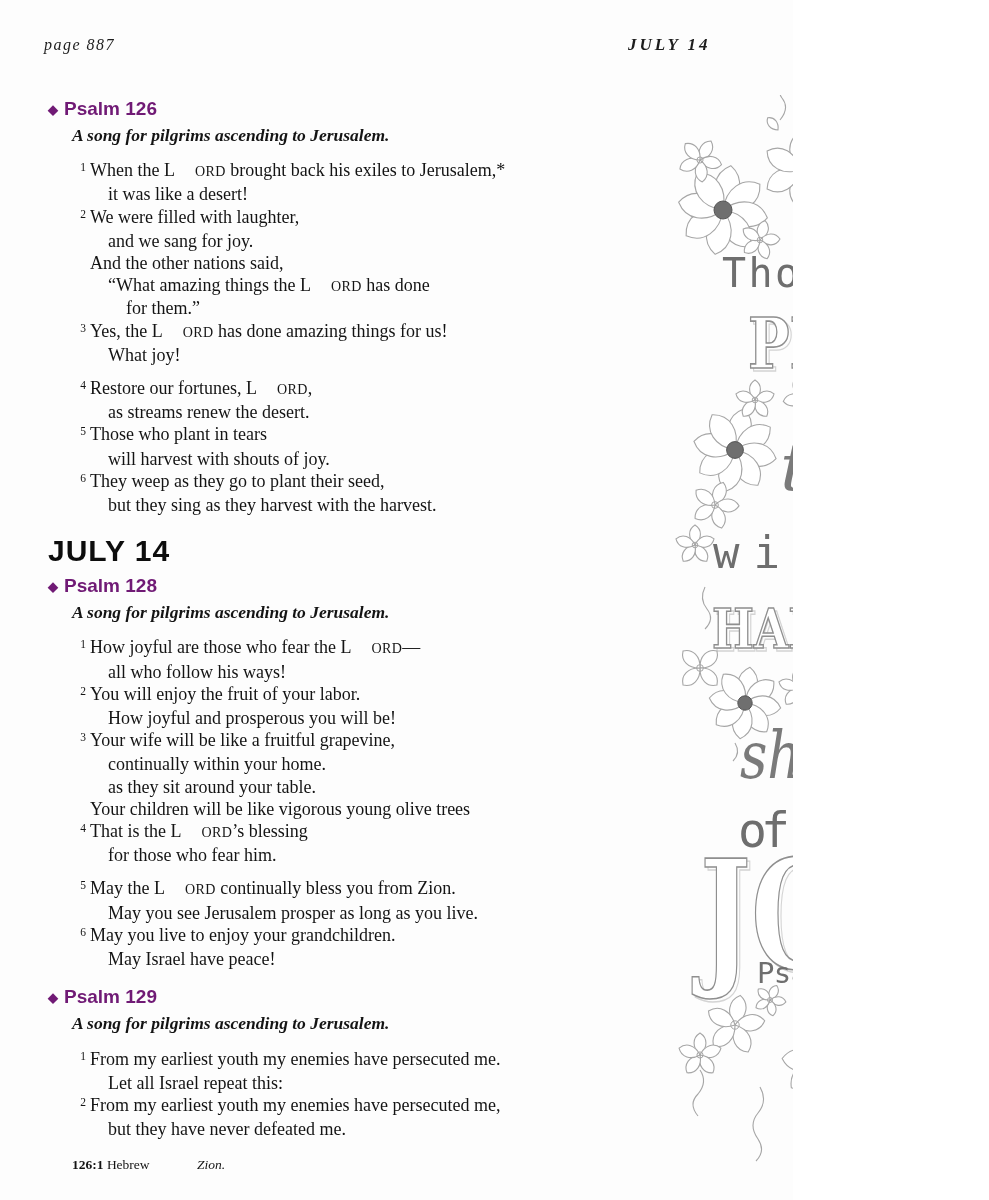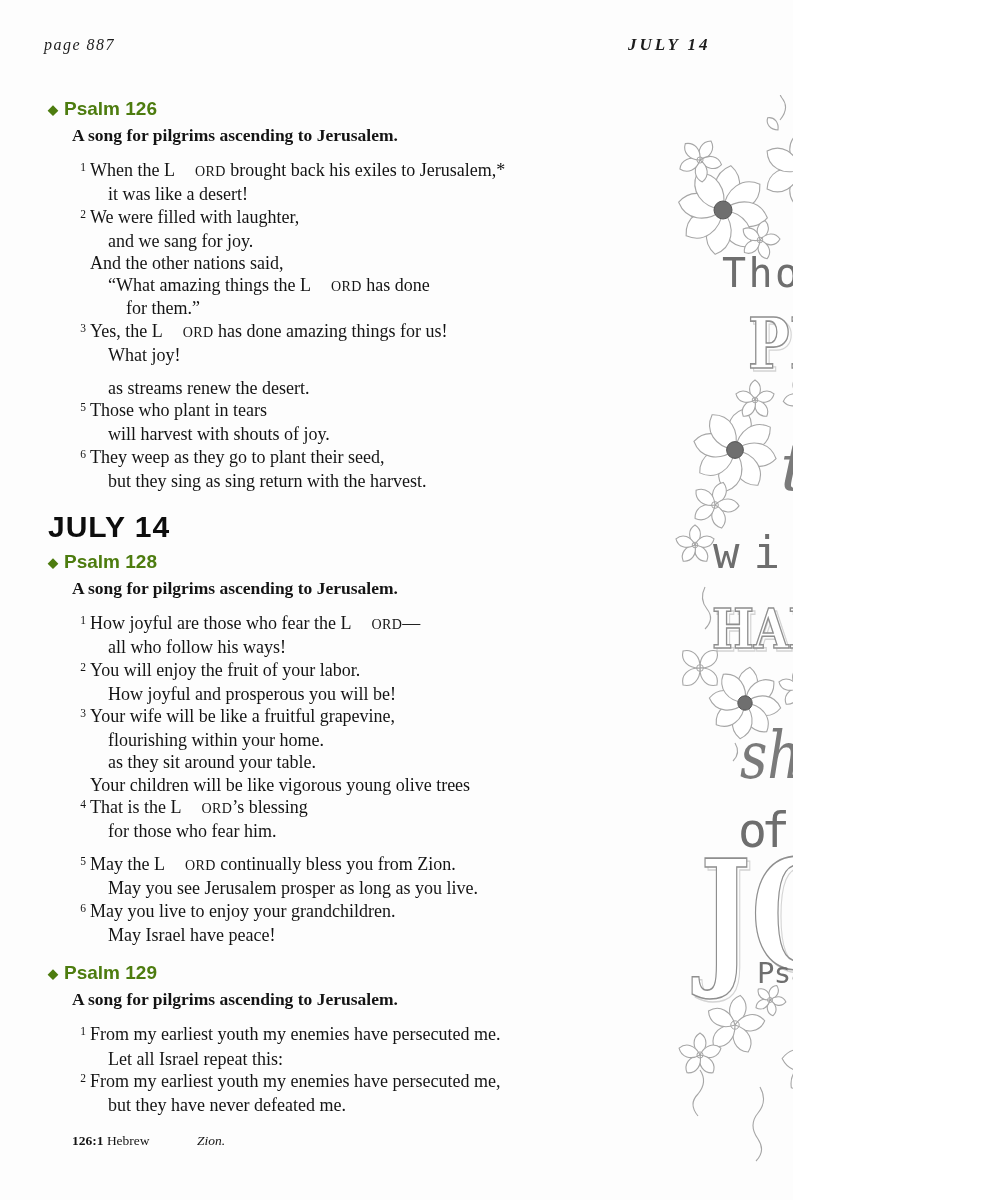--- a/index.html
+++ b/index.html
@@ -10,23 +10,23 @@
   .running-head-left{position:absolute;left:44px;top:36px;font-style:italic;
         font-size:16px;letter-spacing:1.5px;color:#1d1d1d;}
   .running-head-right{position:absolute;left:628px;top:35px;font-style:italic;font-weight:bold;
         font-size:17px;letter-spacing:3px;color:#1d1d1d;}
 
   
   #text-column{position:absolute;left:48px;top:98px;width:575px;
         font-size:18px;line-height:22.2px;}
   .psalm{margin:0 0 16px 0;}
   .psalm-head{font-family:"Liberation Sans",sans-serif;font-weight:bold;font-size:19px;
-        line-height:22px;margin:0 0 2px 0;color:#4d7c0f;}
+        line-height:22px;margin:0 0 2px 0;color:#701a75;}
   .diamond{font-size:13px;margin-right:6px;position:relative;top:-1px;}
-  .subtitle{font-weight:bold;margin:0 0 13px 24px;font-size:17.5px;}
+  .subtitle{font-style:italic;font-weight:bold;margin:0 0 13px 24px;font-size:17.5px;}
   .stanza{margin:0 0 11px 0;}
   .stanza:last-child{margin-bottom:0;}
   .pline{position:relative;}
   .pline.i0{padding-left:42px;}
   .pline.i1{padding-left:60px;}
   .pline.i2{padding-left:78px;}
   .vnum{display:inline-block;width:13px;margin-left:-17px;margin-right:4px;text-align:right;
         font-size:11.5px;position:relative;top:-5px;}
   .sc .os{font-size:0.78em;letter-spacing:0.4px;padding-left:20px;}
   .day-heading{font-family:"Liberation Sans",sans-serif;font-weight:bold;font-size:30px;
@@ -64,38 +64,39 @@
           <div class="pline i1">it was like a desert!</div>
           <div class="pline i0"><span class="vnum">2</span>We were filled with laughter,</div>
           <div class="pline i1">and we sang for joy.</div>
           <div class="pline i0">And the other nations said,</div>
           <div class="pline i1">“What amazing things the <span class="sc">L<span class="os">ORD</span></span> has done</div>
           <div class="pline i2">for them.”</div>
           <div class="pline i0"><span class="vnum">3</span>Yes, the <span class="sc">L<span class="os">ORD</span></span> has done amazing things for us!</div>
           <div class="pline i1">What joy!</div>
         </div>
         <div class="stanza">
+          <div class="pline i0"><span class="vnum">4</span>Restore our fortunes, <span class="sc">L<span class="os">ORD</span></span>,</div>
           <div class="pline i1">as streams renew the desert.</div>
           <div class="pline i0"><span class="vnum">5</span>Those who plant in tears</div>
           <div class="pline i1">will harvest with shouts of joy.</div>
           <div class="pline i0"><span class="vnum">6</span>They weep as they go to plant their seed,</div>
-          <div class="pline i1">but they sing as sing return with the harvest.</div>
+          <div class="pline i1">but they sing as they harvest with the harvest.</div>
         </div>
       </div>
       <div class="day-heading">JULY 14</div>
       <div class="psalm">
         <div class="psalm-head"><span class="diamond">◆</span><span>Psalm 128</span></div>
         <div class="subtitle">A song for pilgrims ascending to Jerusalem.</div>
         <div class="stanza">
           <div class="pline i0"><span class="vnum">1</span>How joyful are those who fear the <span class="sc">L<span class="os">ORD</span></span>—</div>
           <div class="pline i1">all who follow his ways!</div>
           <div class="pline i0"><span class="vnum">2</span>You will enjoy the fruit of your labor.</div>
           <div class="pline i1">How joyful and prosperous you will be!</div>
           <div class="pline i0"><span class="vnum">3</span>Your wife will be like a fruitful grapevine,</div>
-          <div class="pline i1">flourishing within your home.</div>
+          <div class="pline i1">continually within your home.</div>
           <div class="pline i1">as they sit around your table.</div>
           <div class="pline i0">Your children will be like vigorous young olive trees</div>
           <div class="pline i0"><span class="vnum">4</span>That is the <span class="sc">L<span class="os">ORD</span></span>’s blessing</div>
           <div class="pline i1">for those who fear him.</div>
         </div>
         <div class="stanza">
           <div class="pline i0"><span class="vnum">5</span>May the <span class="sc">L<span class="os">ORD</span></span> continually bless you from Zion.</div>
           <div class="pline i1">May you see Jerusalem prosper as long as you live.</div>
           <div class="pline i0"><span class="vnum">6</span>May you live to enjoy your grandchildren.</div>
           <div class="pline i1">May Israel have peace!</div>

